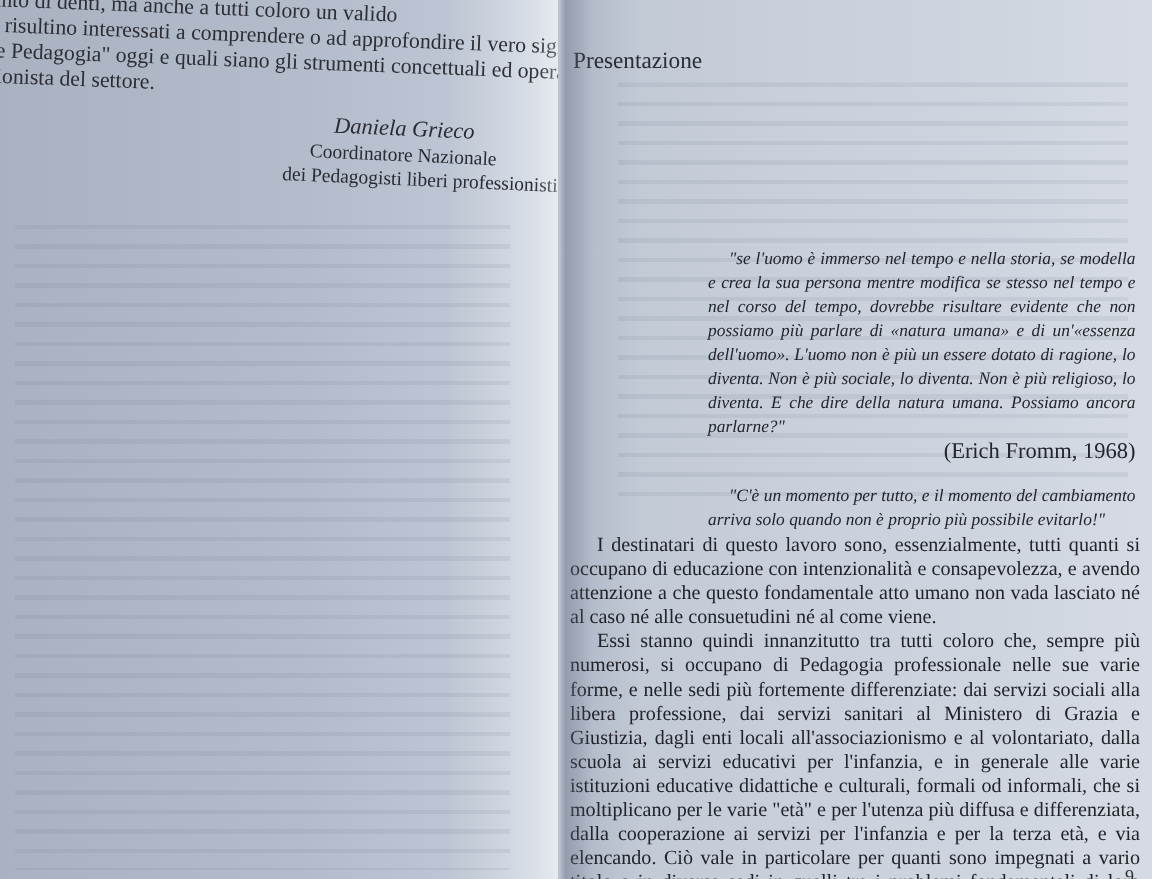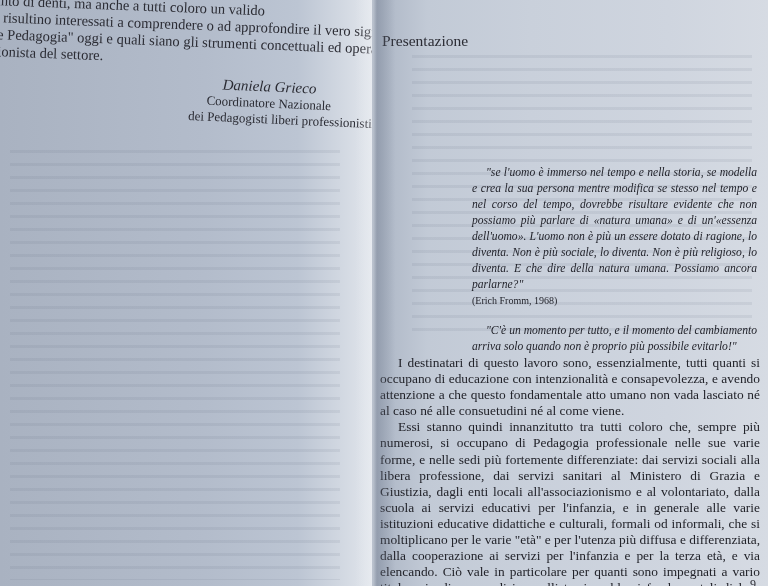--- a/index.html
+++ b/index.html
@@ -101,22 +101,22 @@
       line-height: 16px;
       color: #23242c;
     }
     .quote {
       font-style: italic;
       text-align: justify;
       text-indent: 14px;
       margin: 0;
     }
     .attribution {
-      text-align: left;
-      font-size: 10px;
+      text-align: right;
+      font-size: 15px;
       margin: 0 0 0 0;
     }
     .epigraph-2 { margin-top: 14px; }
 
     .body-text {
       position: absolute;
       left: 8px; top: 355px;
       width: 380px;
       font-size: 13.4px;
       line-height: 16.1px;

